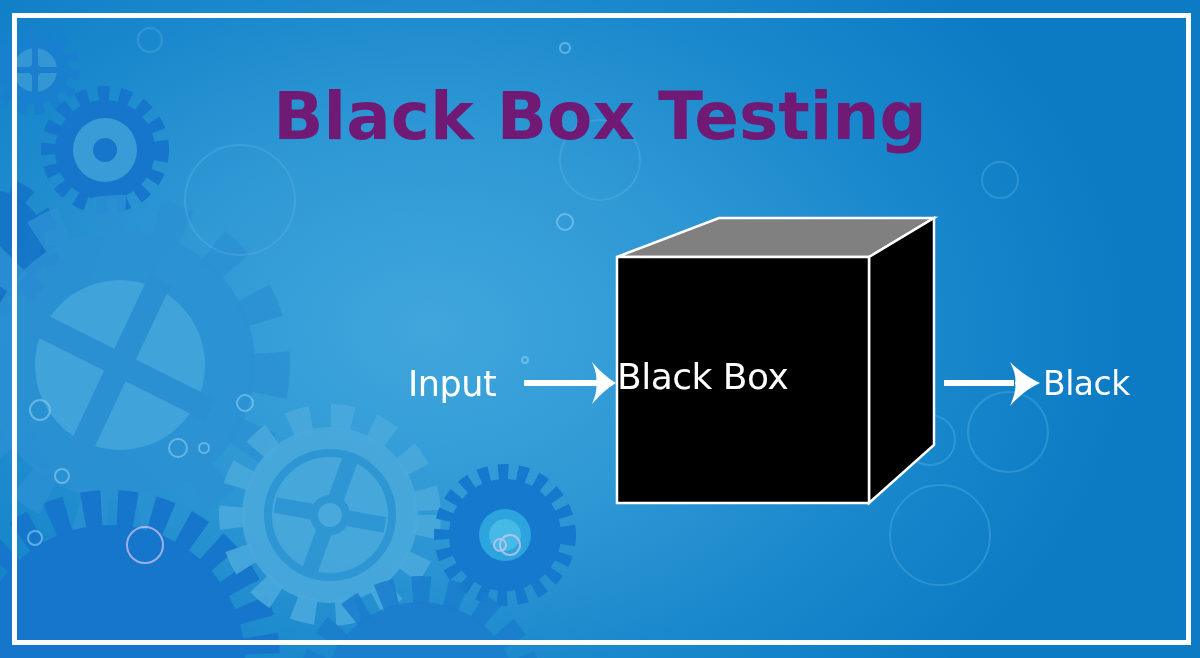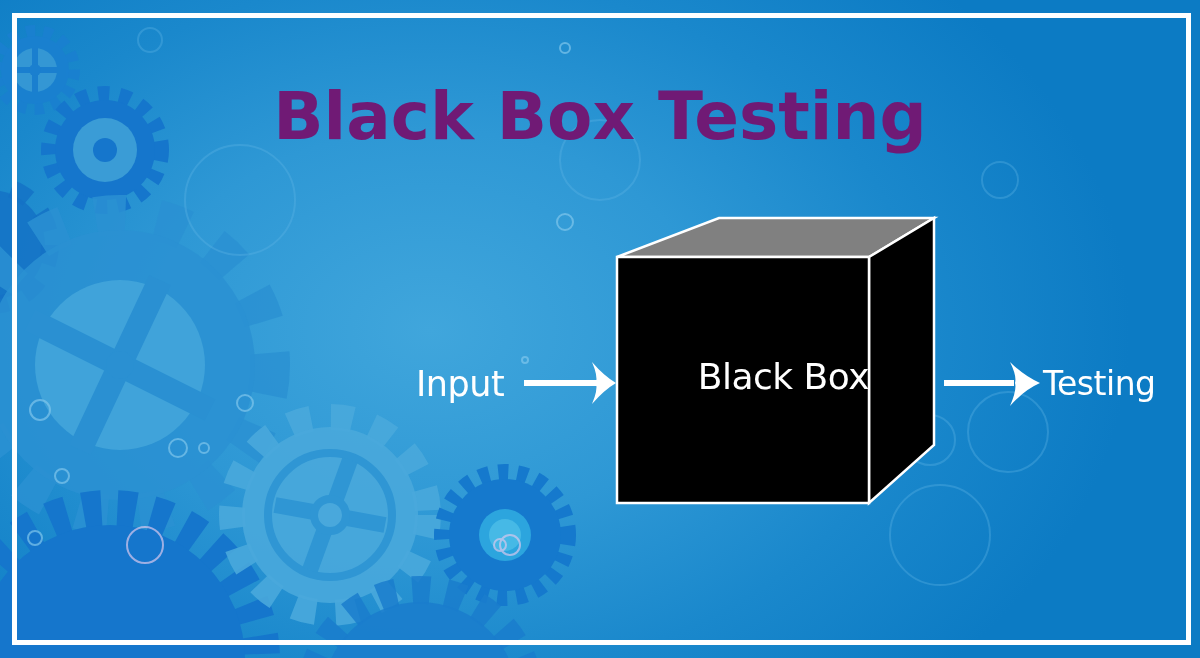--- a/index.html
+++ b/index.html
@@ -8,23 +8,23 @@
   .bg { position: absolute; inset: 0;
         background: radial-gradient(ellipse 700px 500px at 430px 330px, #40a6dc 0%, #2e98d5 40%, #1a88cc 70%, #0c7bc4 100%); }
   .bg-layer { position: absolute; inset: 0; }
   .frame { position: absolute; left: 12px; top: 13px; width: 1169px; height: 622px;
            border: 5px solid #ffffff; }
   .title { position: absolute; left: 0; width: 1200px; top: 72px; text-align: center;
            font-family: "DejaVu Sans", sans-serif; font-weight: bold; font-size: 66px;
            color: #701a75; letter-spacing: 0px; line-height: 90px; }
   .diagram { position: absolute; inset: 0; }
   .label { position: absolute; color: #ffffff; font-family: "DejaVu Sans", sans-serif; }
-  .input-label { left: 408px; top: 364px; font-size: 35px; font-weight: normal; letter-spacing: -0.5px; margin-left: 8px; }
+  .input-label { left: 408px; top: 364px; font-size: 35px; font-weight: normal; letter-spacing: -0.5px; }
   .output-label { left: 1043px; top: 364px; font-size: 33px; letter-spacing: -0.5px; }
-  .box-label { left: 617px; width: 252px; top: 356px; text-align: right; font-size: 36px; letter-spacing: -0.5px; }
+  .box-label { left: 617px; width: 252px; top: 356px; text-align: left; font-size: 36px; letter-spacing: -0.5px; }
 </style>
 </head>
 <body>
 
 <div class="bg"></div>
 
 <svg class="bg-layer" width="1200" height="658" viewBox="0 0 1200 658">
   <defs>
     
   </defs>
@@ -134,13 +134,13 @@
   </g>
 
   <g>
     <rect x="944" y="380" width="70" height="6" fill="#ffffff"></rect>
     <path d="M1010 362 Q1024 376 1040 383 Q1024 390 1010 406 Q1017 390 1015 383 Q1017 376 1010 362 Z" fill="#ffffff"></path>
   </g>
 </svg>
 
 <div class="label input-label">Input</div>
 <div class="label box-label">Black Box</div>
-<div class="label output-label">Testing</div>
+<div class="label output-label">Black</div>
 
 </body></html>

